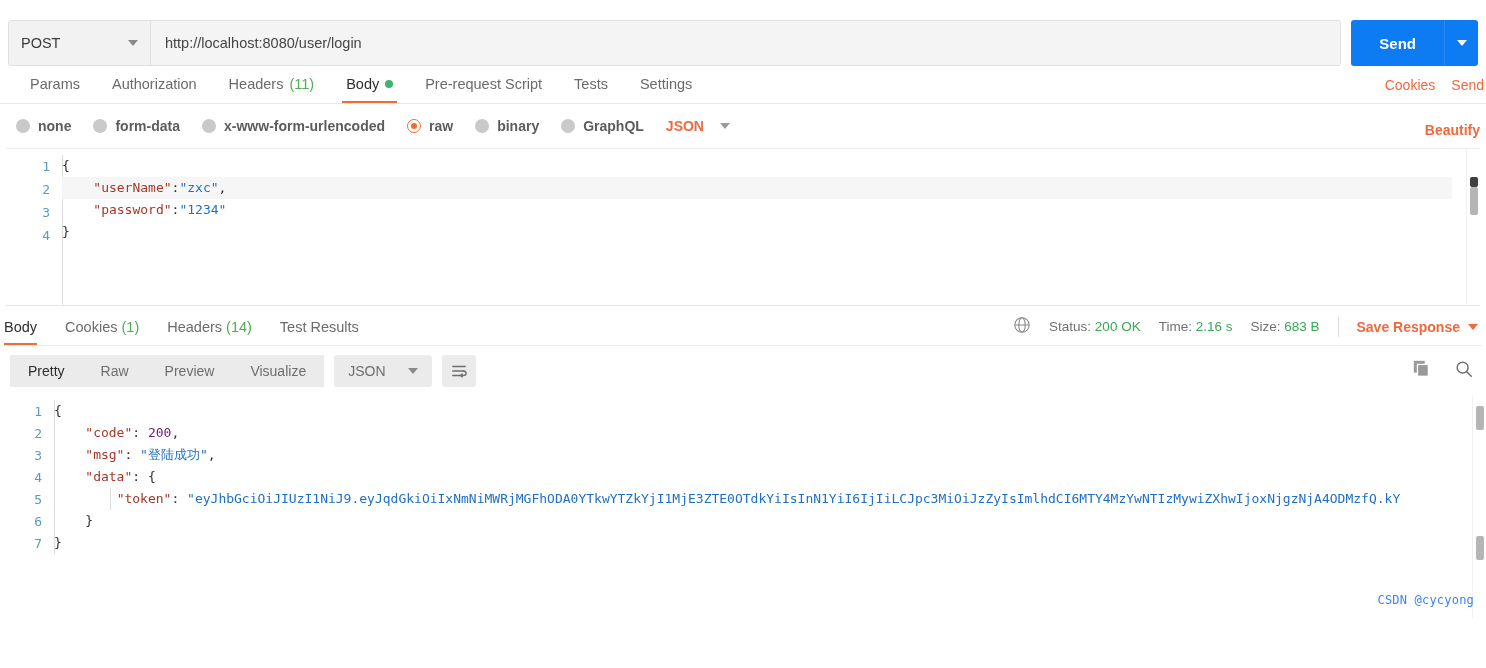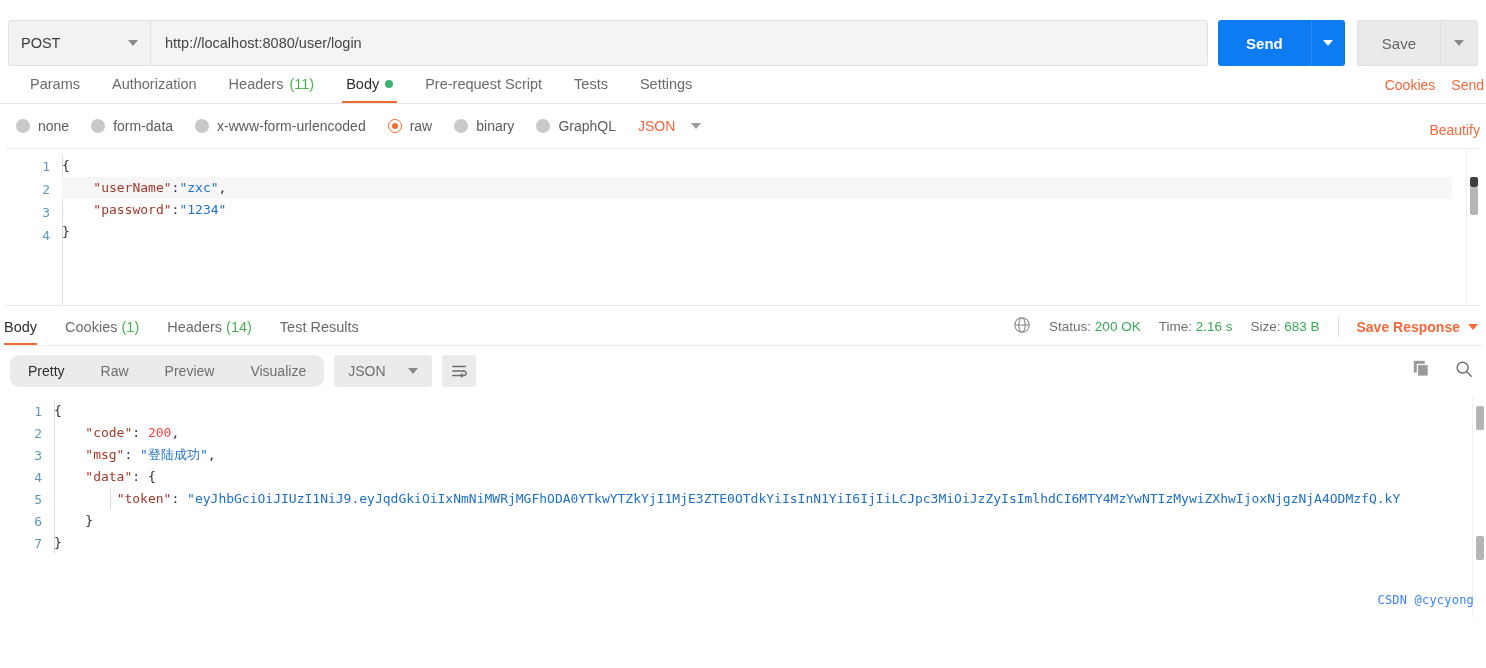--- a/index.html
+++ b/index.html
@@ -83,21 +83,21 @@
   }
   .tabs-right {
     position: absolute; right: 2px; bottom: 10px; display: flex; gap: 16px;
     font-size: 14px; color: #f2683c;
   }
   .tabs-right span { cursor: pointer; }
 
   
   .bodytype {
     position: relative; display: flex; align-items: center;
-    height: 44px; padding: 0 16px; gap: 22px;
+    height: 44px; padding: 0 16px; gap: 22px; font-weight: bold;
   }
   .radio { display: flex; align-items: center; gap: 8px; font-size: 14px; color: #5c5c5c; cursor: pointer; }
   .dot {
     width: 14px; height: 14px; border-radius: 50%; background: #c9c9c9;
     display: inline-block; position: relative;
   }
   .dot.on { background: #fff; border: 1.5px solid #ef6c33; }
   .dot.on::after {
     content:""; position:absolute; left:3px; top:3px;
     width:6px; height:6px; border-radius:50%; background:#ef6c33;
@@ -119,21 +119,21 @@
     position: absolute; left: 0; top: 6px; width: 56px; text-align: right;
     padding-right: 12px; color: #5b9ab8; user-select: none;
   }
   .gutter div { height: 23px; }
   .codearea { position: absolute; left: 56px; top: 6px; right: 28px; }
   .cl { height: 23px; white-space: pre; }
   .cl.hl { background: #f6f6f6; }
   .k { color: #a3392b; }
   .s { color: #1f6fc4; }
   .p { color: #2d2d2d; }
-  .n { color: #ef4444; }
+  .n { color: #701a75; }
   .guideline {
     position: absolute; left: 56px; top: 6px; bottom: 0; width: 1px; background: #dcdcdc;
   }
   .vscroll-track {
     position: absolute; right: 0; top: 0; bottom: 0; width: 14px;
     background: #fff; border-left: 1px solid #efefef;
   }
   .vthumb {
     position: absolute; right: 2px; width: 8px; background: #b5b5b5; border-radius: 2px;
   }
@@ -163,21 +163,21 @@
   .divider-v { width: 1px; height: 20px; background: #dcdcdc; }
   .save-resp { color: #f2683c; font-weight: bold; font-size: 14px; cursor: pointer; display:flex; align-items:center; gap:8px;}
   .save-resp .caret { border-top-color: #f2683c; }
 
   
   .resp-toolbar {
     position: relative; display: flex; align-items: center;
     height: 50px; padding: 0 10px; gap: 10px;
   }
   .segmented {
-    display: flex; background: #ebebeb; border-radius: 9px; height: 32px; align-items: center;
+    display: flex; background: #ebebeb; border-radius: 1px; height: 32px; align-items: center;
   }
   .seg { padding: 0 18px; font-size: 14px; color: #6e6e6e; line-height: 32px; cursor: pointer; }
   .seg.active { color: #2d2d2d; }
   .pill {
     display: flex; align-items: center; gap: 22px; background: #ebebeb;
     border-radius: 3px; height: 32px; padding: 0 14px; font-size: 14px;
     color: #6e6e6e; cursor: pointer;
   }
   .iconbtn {
     width: 34px; height: 32px; background: #ebebeb; border-radius: 3px;
@@ -218,26 +218,20 @@
     <div class="method-url">
       <div class="method-select">
         <span>POST</span>
         <span class="caret"></span>
       </div>
       <input class="url-input" type="text" value="http://localhost:8080/user/login" style="">
     </div>
     <div class="send-group">
       <button class="send-btn">Send</button>
       <div class="send-caret">
-        <span class="caret"></span>
-      </div>
-    </div>
-    <div class="save-group">
-      <button class="save-btn">Save</button>
-      <div class="save-caret">
         <span class="caret"></span>
       </div>
     </div>
   </div>
 
   <div class="req-tabs">
     <div class="tab">
       <span>Params</span>
     </div>
     <div class="tab">

